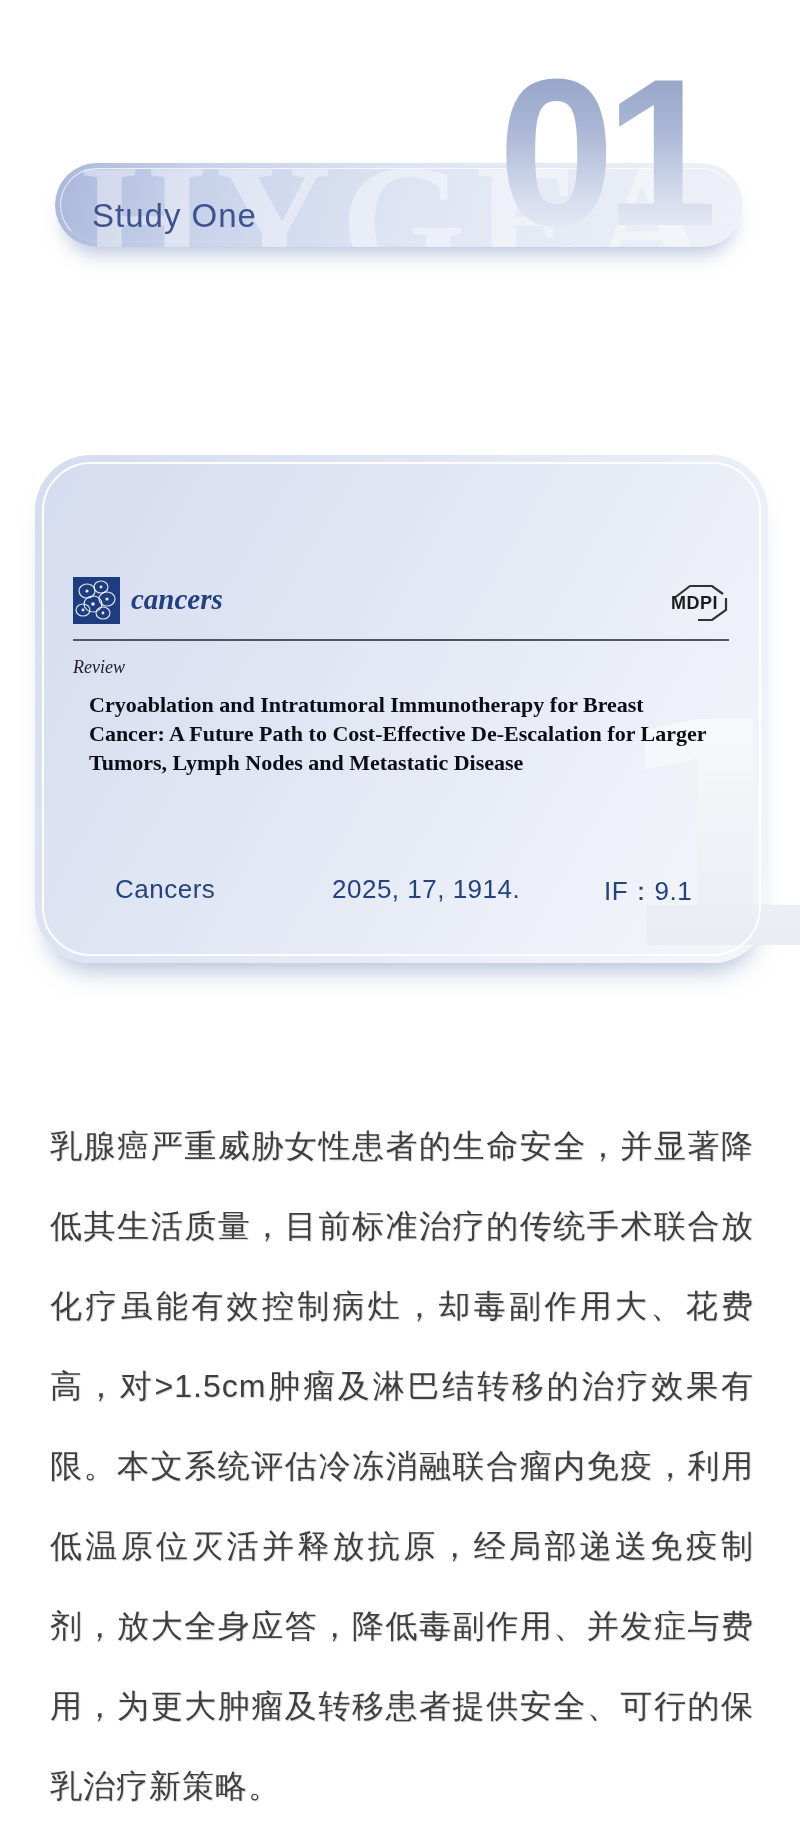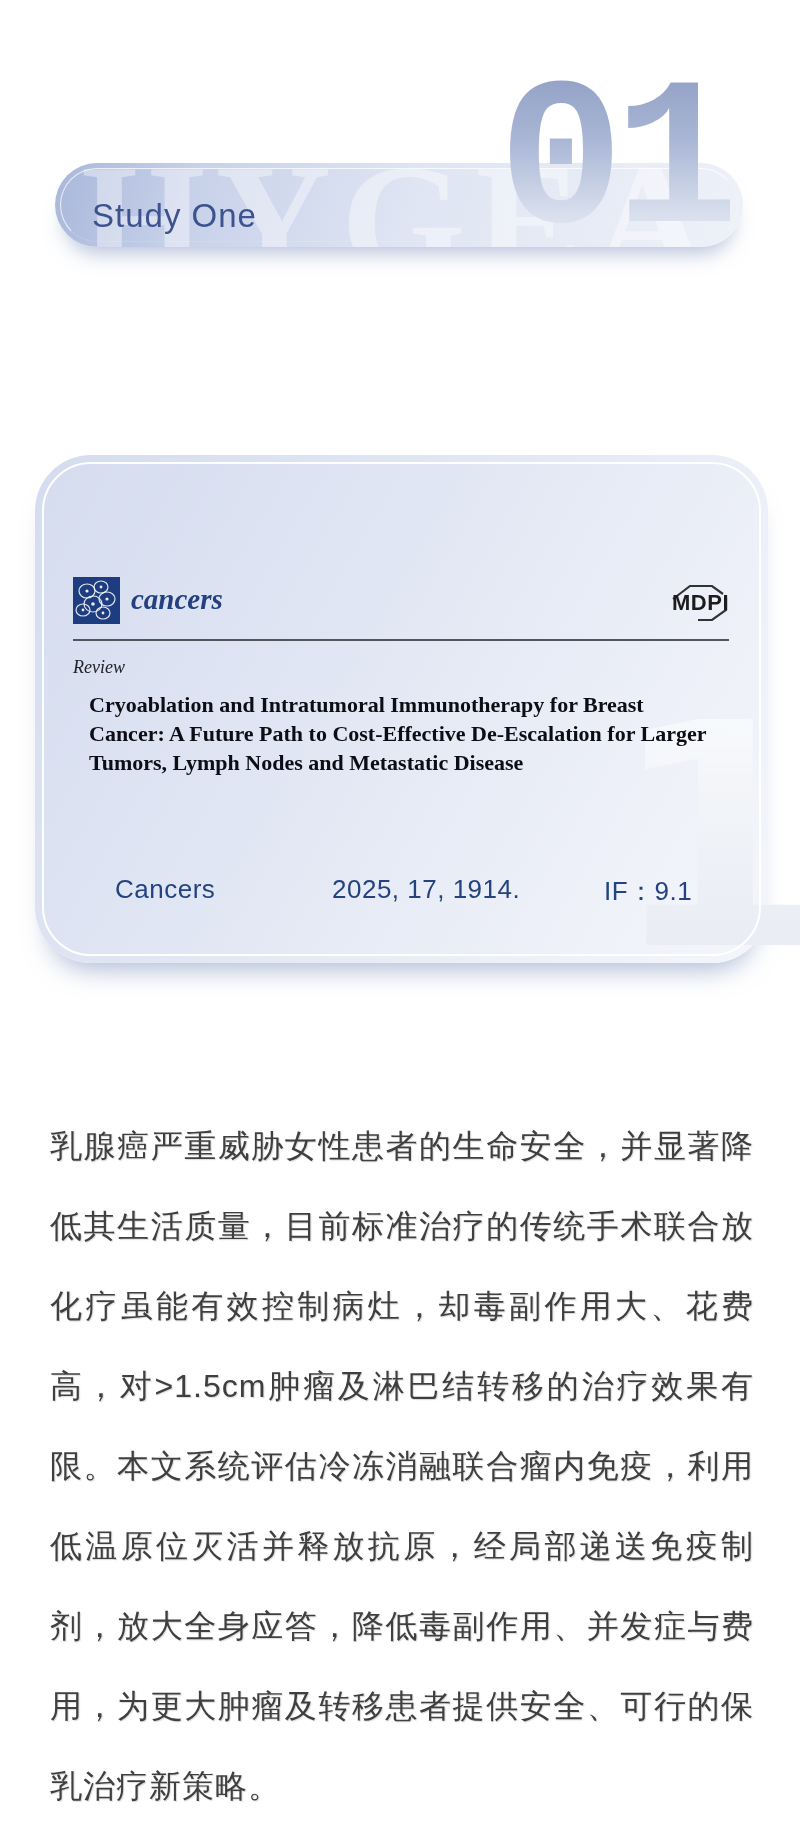--- a/index.html
+++ b/index.html
@@ -10,22 +10,22 @@
   .hero{position:absolute;left:0;top:0;width:800px;height:320px;}
   .hero-pill{position:absolute;left:55px;top:163px;width:688px;height:84px;border-radius:42px;
              background:linear-gradient(105deg,#a9b7db 0%,#c7d1e9 20%,#dfe5f3 52%,#eef1f8 100%);
              box-shadow:0 16px 20px -10px rgba(110,132,184,.5);overflow:hidden;z-index:1;}
   .hero-pill::after{content:'';position:absolute;inset:5px;border-radius:37px;
              border:1.5px solid rgba(255,255,255,.75);
              border-bottom-color:rgba(255,255,255,.12);border-right-color:rgba(255,255,255,.22);}
   .hero-watermark{position:absolute;left:26px;top:-22px;
              font-family:"Liberation Serif",serif;font-weight:700;font-size:160px;line-height:1;
              letter-spacing:10px;color:rgba(255,255,255,.4);white-space:nowrap;}
-  .hero-number{position:absolute;left:498px;top:60px;z-index:2;
-             font-family:Liberation Mono, monospace;font-weight:900;font-size:210px;line-height:1;
+  .hero-number{position:absolute;left:498px;top:48px;z-index:2;
+             font-family:Liberation Sans, sans-serif;font-weight:900;font-size:210px;line-height:1;
              letter-spacing:-10px;
              background:linear-gradient(180deg,#8d9cc2 0%,#a9b6d5 38%,#d6ddec 72%,#f2f4fa 100%);
              -webkit-background-clip:text;background-clip:text;color:transparent;}
   .hero-title-zh{position:absolute;left:100px;top:126px;margin:0;z-index:3;
              font-size:56px;font-weight:900;letter-spacing:7px;color:#1c3a80;line-height:1;}
   .hero-title-en{position:absolute;left:92px;top:199px;z-index:3;
              font-size:33px;font-weight:400;letter-spacing:1px;color:#3d5390;line-height:1;}
 
   
   .card{position:absolute;left:35px;top:455px;width:733px;height:508px;border-radius:56px;
@@ -39,22 +39,22 @@
         -webkit-background-clip:text;background-clip:text;color:transparent;}
   .card-content{position:absolute;inset:0;z-index:3;}
 
   .journal-logo{position:absolute;left:38px;top:122px;width:47px;height:47px;background:#1e3d80;}
   .journal-logo svg{display:block;width:100%;height:100%;}
   .journal-name-italic{position:absolute;left:96px;top:130px;
         font-family:"Liberation Serif",serif;font-style:italic;font-weight:700;
         font-size:29px;color:#24407f;line-height:1;}
   .mdpi{position:absolute;left:636px;top:128px;width:58px;height:40px;}
   .mdpi svg{position:absolute;inset:0;width:58px;height:40px;}
-  .mdpi-text{position:absolute;inset:0;text-align:right;line-height:40px;
-        font-weight:900;font-size:22px;letter-spacing:.5px;color:#1c1c1c;}
+  .mdpi-text{position:absolute;inset:0;text-align:left;line-height:40px;
+        font-weight:900;font-size:18px;letter-spacing:.5px;color:#1c1c1c;}
   .rule{position:absolute;left:38px;top:184px;width:656px;height:2px;background:#50555e;}
   .article-type{position:absolute;left:38px;top:202px;
         font-family:"Liberation Serif",serif;font-style:italic;font-size:18px;color:#22222a;}
   .article-title{position:absolute;left:38px;top:219px;width:624px;margin:16px;
         font-family:"Liberation Serif",serif;font-weight:700;font-size:22px;line-height:29px;
         color:#0d0d15;}
   .meta{position:absolute;top:419px;font-size:26px;color:#24437e;font-weight:500;
         letter-spacing:.5px;white-space:nowrap;}
   .meta-journal{left:80px;}
   .meta-cite{left:297px;}

